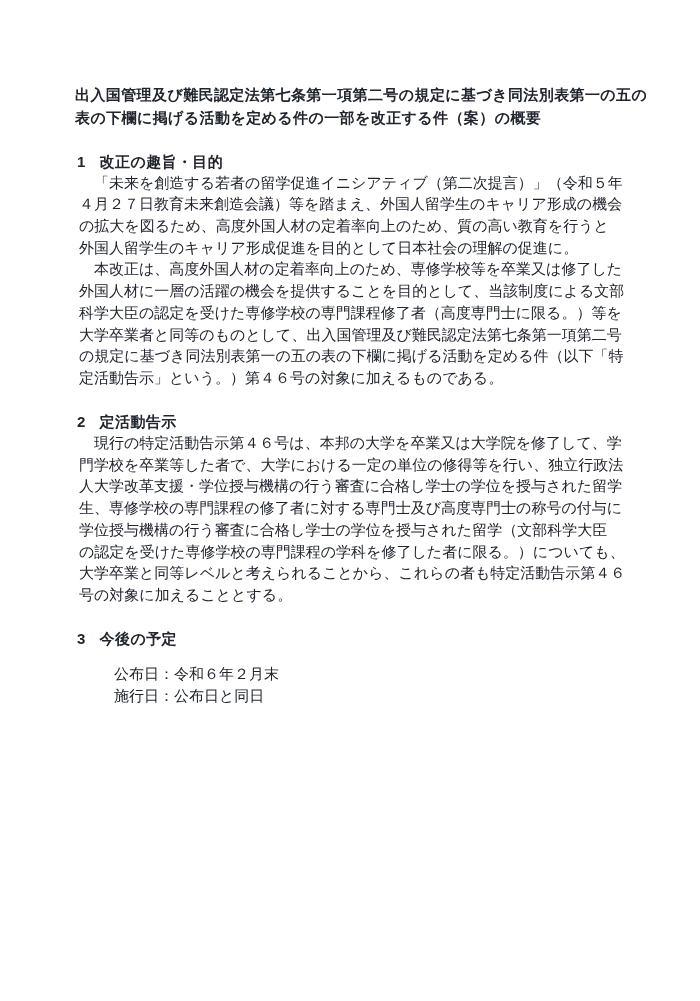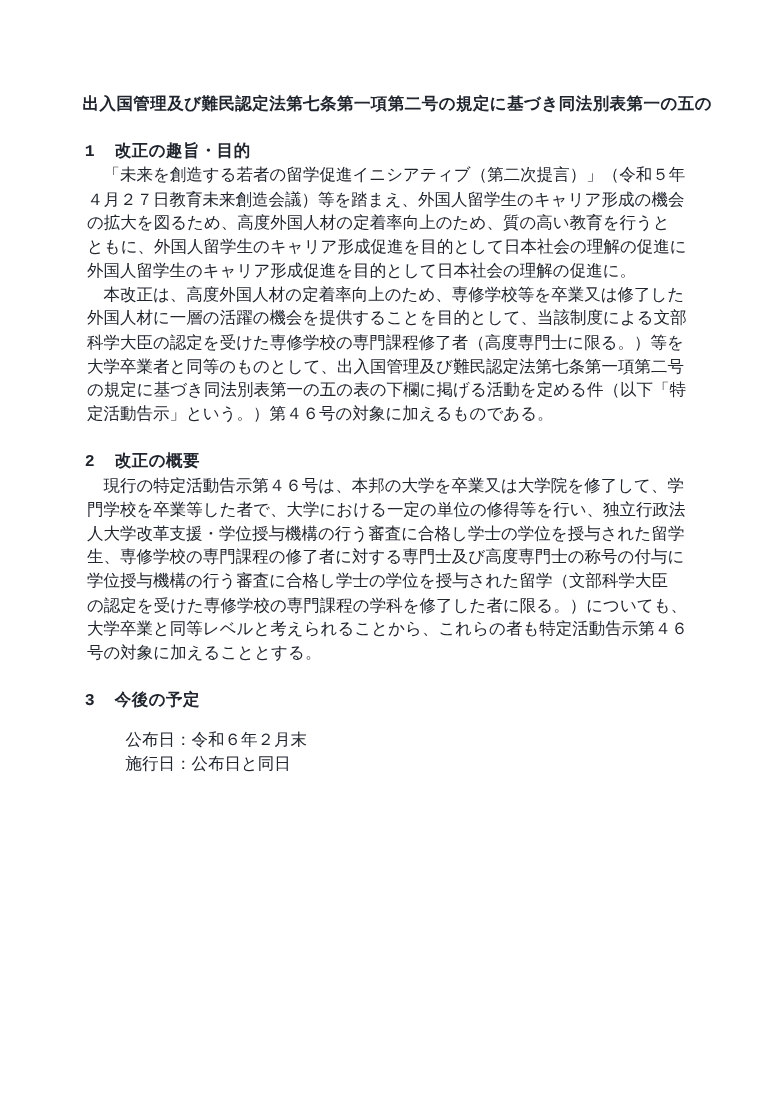--- a/index.html
+++ b/index.html
@@ -34,21 +34,21 @@
     line-height: 22.6px;
     letter-spacing: 0.4px;
   }
   .section {
     margin: 0;
   }
   .section + .section {
     margin-top: 21.7px;
   }
   .sec-heading {
-    font-family: Liberation Mono, monospace;
+    font-family: Liberation Sans, sans-serif;
     font-weight: bold;
     letter-spacing: 0.4px;
   }
   .sec-num {
     display: inline-block;
     min-width: 20px;
     padding-left: 2px;
     box-sizing: border-box;
   }
   .para {
@@ -64,48 +64,48 @@
     padding-left: 25px;
   }
 </style>
 </head>
 <body>
 
 <div class="page">
 
   <h1 class="doc-title">
     <span class="line">出入国管理及び難民認定法第七条第一項第二号の規定に基づき同法別表第一の五の</span>
+    <span class="line">表の下欄に掲げる活動を定める件の一部を改正する件（案）の概要</span>
   </h1>
 
   <div class="section">
     <div class="sec-heading">
       <span class="sec-num">1</span>
       <span class="sec-title">改正の趣旨・目的</span>
     </div>
     <p class="para">
       <span class="line first">「未来を創造する若者の留学促進イニシアティブ（第二次提言）」（令和５年</span>
       <span class="line">４月２７日教育未来創造会議）等を踏まえ、外国人留学生のキャリア形成の機会</span>
       <span class="line">の拡大を図るため、高度外国人材の定着率向上のため、質の高い教育を行うと</span>
-      <span class="line">ともに、外国人留学生のキャリア形成促進を目的として日本社会の理解の促進に</span>
       <span class="line">外国人留学生のキャリア形成促進を目的として日本社会の理解の促進に。</span>
     </p>
     <p class="para">
       <span class="line first">本改正は、高度外国人材の定着率向上のため、専修学校等を卒業又は修了した</span>
       <span class="line">外国人材に一層の活躍の機会を提供することを目的として、当該制度による文部</span>
       <span class="line">科学大臣の認定を受けた専修学校の専門課程修了者（高度専門士に限る。）等を</span>
       <span class="line">大学卒業者と同等のものとして、出入国管理及び難民認定法第七条第一項第二号</span>
       <span class="line">の規定に基づき同法別表第一の五の表の下欄に掲げる活動を定める件（以下「特</span>
       <span class="line">定活動告示」という。）第４６号の対象に加えるものである。</span>
     </p>
   </div>
 
   <div class="section">
     <div class="sec-heading">
       <span class="sec-num">2</span>
-      <span class="sec-title">改正の概要</span>
+      <span class="sec-title">定活動告示</span>
     </div>
     <p class="para">
       <span class="line first">現行の特定活動告示第４６号は、本邦の大学を卒業又は大学院を修了して、学</span>
       <span class="line">門学校を卒業等した者で、大学における一定の単位の修得等を行い、独立行政法</span>
       <span class="line">人大学改革支援・学位授与機構の行う審査に合格し学士の学位を授与された留学</span>
       <span class="line">生、専修学校の専門課程の修了者に対する専門士及び高度専門士の称号の付与に</span>
       <span class="line">学位授与機構の行う審査に合格し学士の学位を授与された留学（文部科学大臣</span>
       <span class="line">の認定を受けた専修学校の専門課程の学科を修了した者に限る。）についても、</span>
       <span class="line">大学卒業と同等レベルと考えられることから、これらの者も特定活動告示第４６</span>
       <span class="line">号の対象に加えることとする。</span>

